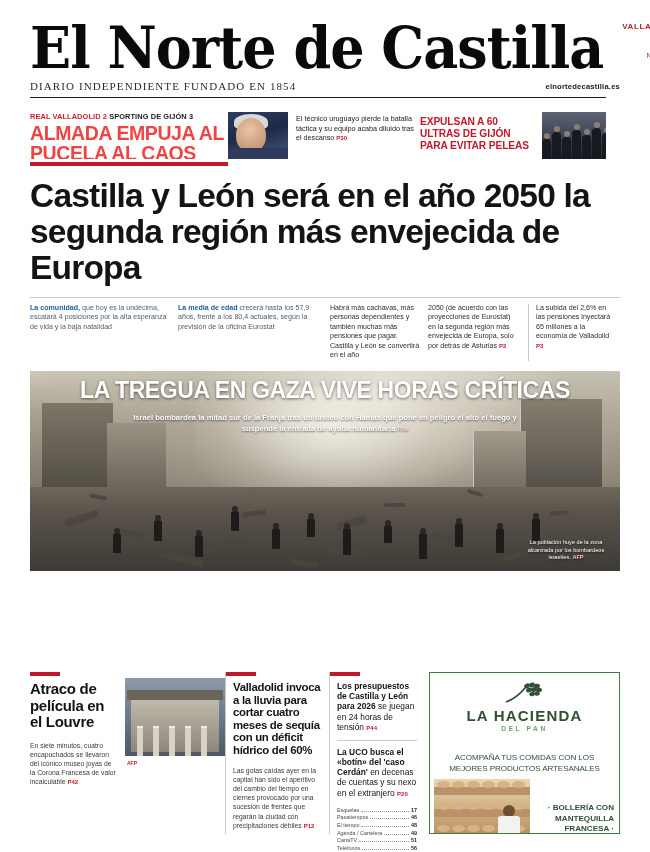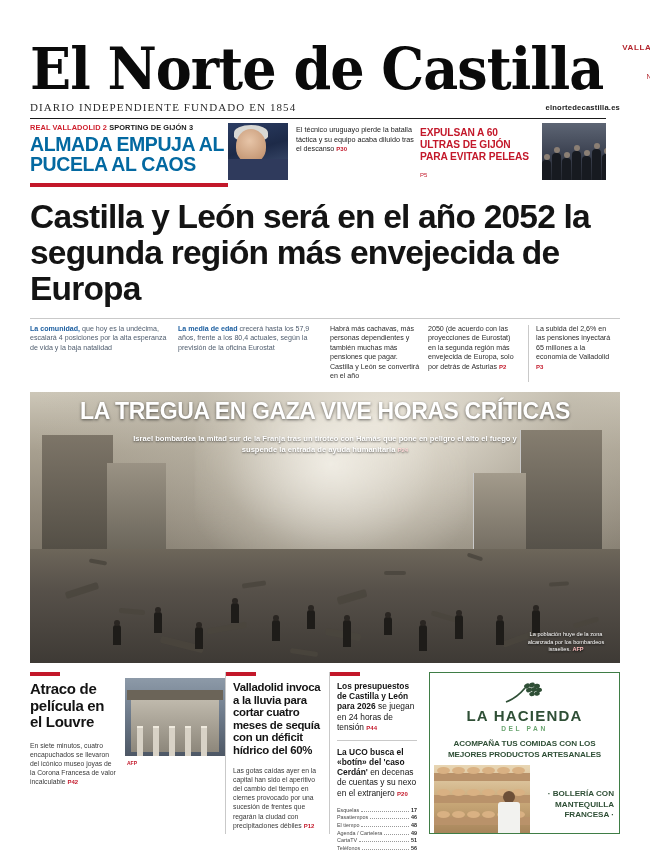--- a/index.html
+++ b/index.html
@@ -7,21 +7,21 @@
   body {
     font-family: "Liberation Sans", sans-serif;
     background: #ffffff;
     color: #111;
     overflow: hidden;
   }
   .page { position: relative; width: 650px; height: 852px; background:#fff; }
 
   
   .masthead { position:relative; padding: 18px 30px 0 30px; }
-  .mast-row { display:flex; align-items:flex-start; justify-content:space-between;margin-top:21px; }
+  .mast-row { display:flex; align-items:flex-start; justify-content:space-between; }
   .mast-title {
     font-family: "DejaVu Serif", serif;
     font-weight: 700;
     font-size: 54px;
     line-height: 54px;
     letter-spacing: -1px;
     color: #0a0a0a;
     white-space: nowrap;
     transform: scaleY(1.08);
     transform-origin: left top;
@@ -47,33 +47,33 @@
     white-space: nowrap;
   }
   .website { font-size: 7.6px; font-weight:700; color:#1b1b1b; letter-spacing:.2px; }
 
   
   .strip {
     position: relative;
     margin: 5px 44px 0 30px;
     height: 62px;
     border-top: 1.6px solid #1a1a1a;
-    padding-top: 4px;
+    padding-top: 14px;
     display: flex;
     align-items: stretch;
     overflow: hidden;
   }
   .strip-left { width: 198px; flex: 0 0 198px; padding-right:4px; }
   .score {
     font-size: 7.4px; font-weight: 700; letter-spacing: .1px; margin-bottom: 2px;
   }
   .score .red { color: #cf1f2d; }
   .score .blk { color: #1a1a1a; }
   .strip-head {
-    color: #0369a1;
+    color: #ef4444;
     font-weight: 700;
     font-size: 19.5px;
     line-height: 20px;
     letter-spacing: -.4px;
   }
   .strip-photo1 {
     flex: 0 0 60px; width:60px; position:relative; overflow:hidden;
     background: linear-gradient(165deg,#2b3d63 0%,#1d2a48 45%,#4a5b7d 100%);
   }
   .strip-photo1 .face {
@@ -144,21 +144,21 @@
   .lc.c5 {
     flex: 1 1 auto; color:#2d2d2d; border-left:.8px solid #c9c9c9; padding-left:7px;
   }
   .lc b { color:#1d5fa0; }
   .lc .pg { color:#c3182a; font-weight:700; font-size:6px; }
 
   
   .photo-main {
     position: relative;
     margin: 10px 30px 0 30px;
-    height: 271px;
+    height: 200px;
     overflow: hidden;
     background: #6b6a63;
   }
   .rubble-sky {
     position:absolute; inset:0;
     background:
       radial-gradient(ellipse at 60% 12%, rgba(236,231,220,.95) 0%, rgba(190,184,170,.5) 38%, rgba(0,0,0,0) 70%),
       linear-gradient(180deg,#cdc7b8 0%, #a79f8f 22%, #8d8577 45%, #6f685c 72%, #4e4941 100%);
   }
   .rubble-dust {
@@ -274,21 +274,21 @@
   .ad-logo { text-align:center; padding-top:8px; }
   .wheat { display:block; margin: 0 auto 2px auto; }
   .ad-brand {
     font-family:"Liberation Sans", sans-serif;
     font-weight:700; font-size:15px; letter-spacing:1.2px; color:#2f4f36;
   }
   .ad-brand-sub {
     font-size:6.6px; letter-spacing:2.6px; color:#69a46f; font-weight:700; margin-top:1px;
   }
   .ad-claim {
-    margin-top:7px; text-align:center; font-weight:700; font-size:8.1px; line-height:10.6px;
+    margin-top:21px; text-align:center; font-weight:400; font-size:8.1px; line-height:10.6px;
     color:#2f4f36; letter-spacing:-.1px; padding:0 6px;
   }
   .ad-body { position:relative; margin-top:5px; height:95px; }
   .ad-photo {
     position:absolute; left:4px; bottom:3px; width:96px; top:0;
     background: linear-gradient(180deg,#e8d6b4 0%,#c9a878 40%,#8d6a45 100%);
     overflow:hidden;
   }
   .shelf { position:absolute; left:0; right:0; height:8px; background:#b9926a; }
   .loaf { position:absolute; width:13px; height:7px; border-radius:50%; background:#d9b183; }
@@ -358,21 +358,21 @@
           <i style="left: 40px; height: 24px;"></i>
           <i style="left: 50px; height: 31px;"></i>
           <i style="left: 60px; height: 26px;"></i>
           <i style="left: 70px; height: 21px;"></i>
         </div>
     </div>
   </div>
   <div class="strip-underline"></div>
 
   <div class="lead">
-    <h1>Castilla y León será en el año 2052 la segunda región más envejecida de Europa</h1>
+    <h1>Castilla y León será en el año 2050 la segunda región más envejecida de Europa</h1>
     <div class="lead-cols">
       <div class="lc c1">
         <b>La comunidad,</b><span> que hoy es la undécima, escalará 4 posiciones por la alta esperanza de vida y la baja natalidad</span>
       </div>
       <div class="lc c2">
         <b>La media de edad</b><span> crecerá hasta los 57,9 años, frente a los 80,4 actuales, según la previsión de la oficina Eurostat</span>
       </div>
       <div class="lc c3">
         <span>Habrá más cachavas, más personas dependientes y también muchas más pensiones que pagar. Castilla y León se convertirá en el año</span>
       </div>

